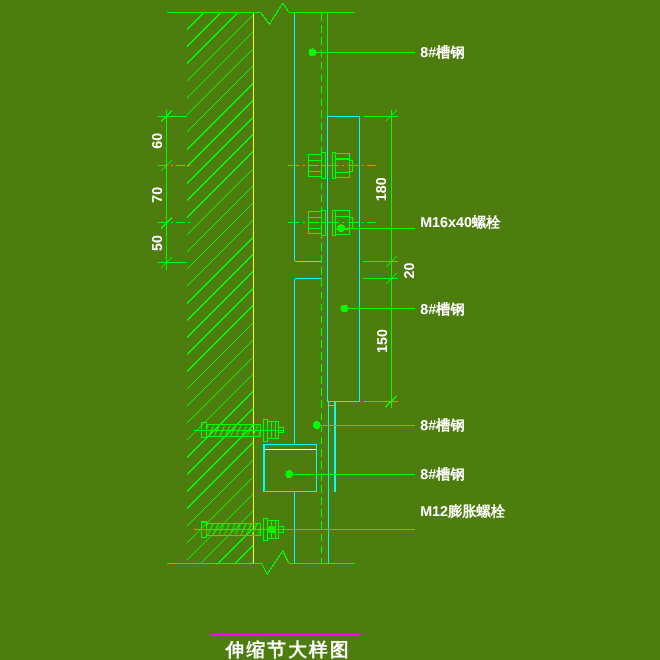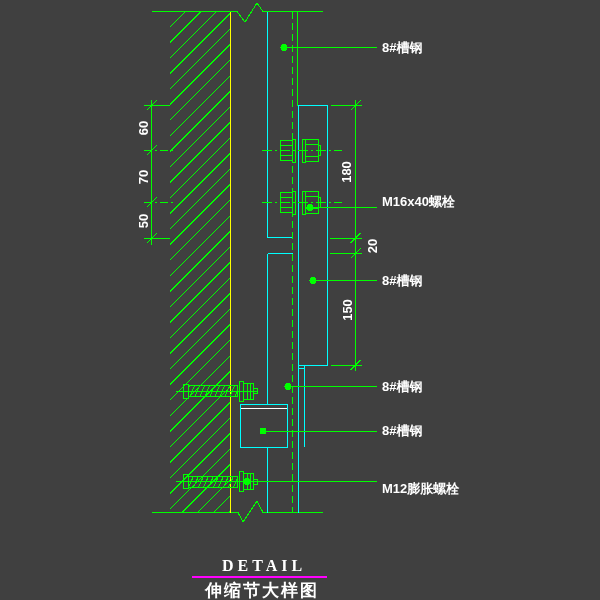--- a/index.html
+++ b/index.html
@@ -1,17 +1,17 @@
 <!DOCTYPE html>
 <html><head>
 <meta charset="utf-8">
 <style>
   html,body{margin:0;padding:0;background:#000;}
   #canvas{
-    position:relative;width:600px;height:600px;background:#404040;overflow:hidden;
+    position:relative;width:600px;height:600px;background:#4d7c0f;overflow:hidden;
     font-family:"Liberation Sans",sans-serif;
   }
   .abs{position:absolute;}
   
   #wall-hatch{
     left:170px;top:12px;width:60px;height:501px;
     background:repeating-linear-gradient(135deg,transparent 0 10px,#00ff00 10px 11px);
   }
   svg{position:absolute;left:0;top:0;}
   .lbl{
@@ -159,25 +159,24 @@
     </g>
 
     <line stroke="#ff00ff" stroke-width="1.5" x1="192" y1="577" x2="327" y2="577"></line>
   </svg>
 
   <div class="lbl" style="top:40px">8#槽钢</div>
   <div class="lbl" style="top:194px">M16x40螺栓</div>
   <div class="lbl" style="top:272.5px">8#槽钢</div>
   <div class="lbl" style="top:378.5px">8#槽钢</div>
   <div class="lbl" style="top:423px">8#槽钢</div>
-  <div class="lbl" style="top:481px">M12膨胀螺栓</div>
+  <div class="lbl" style="top:457px">M12膨胀螺栓</div>
 
   <div class="dimtext" style="left:143px;top:128px">60</div>
   <div class="dimtext" style="left:143px;top:176.5px">70</div>
   <div class="dimtext" style="left:143px;top:220.5px">50</div>
   <div class="dimtext" style="left:346px;top:172px">180</div>
   <div class="dimtext" style="left:372px;top:245.5px">20</div>
   <div class="dimtext" style="left:347px;top:309.5px">150</div>
 
-  <div id="title-en">DETAIL</div>
   <div id="title-zh">伸缩节大样图</div>
 
 </div>
 
 </body></html>

